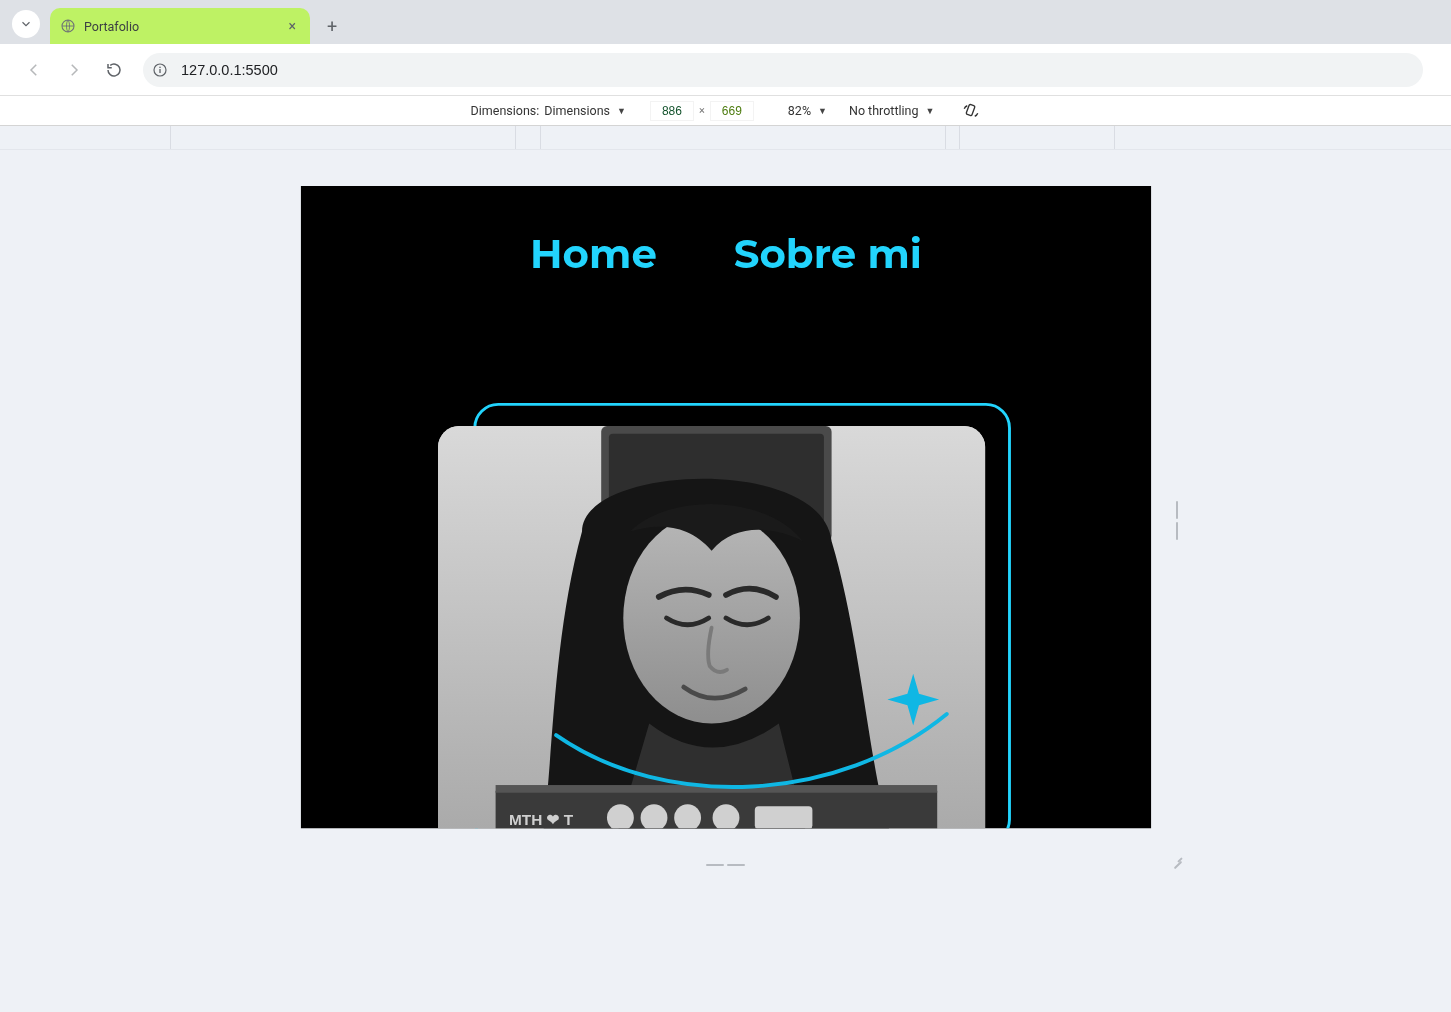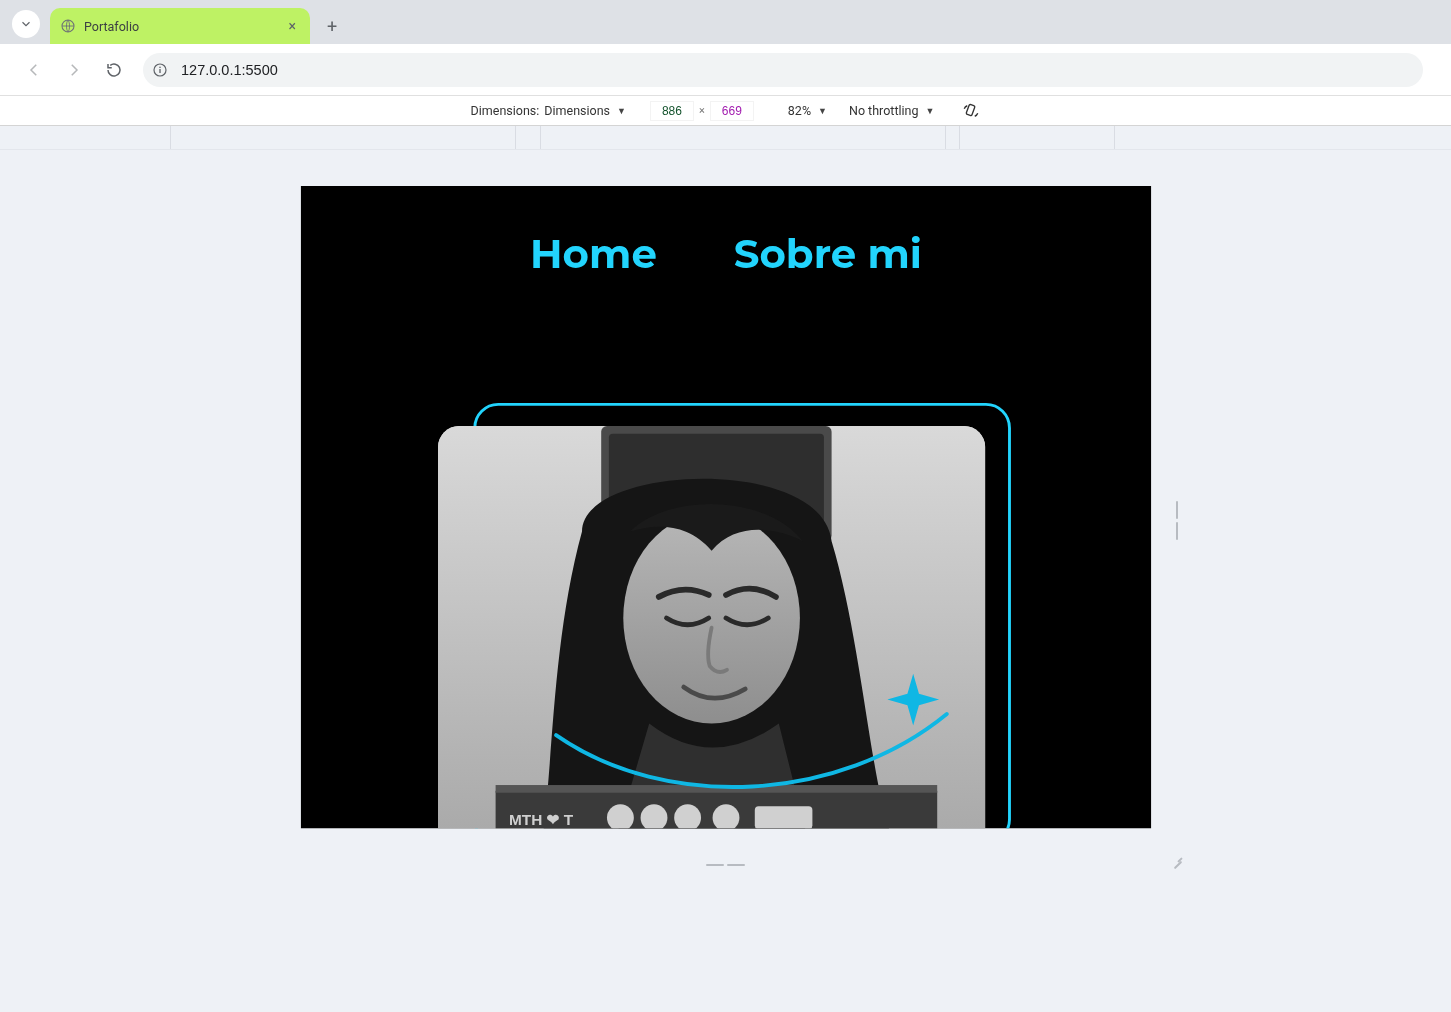--- a/index.html
+++ b/index.html
@@ -112,21 +112,21 @@
   .device-bar .dd { display: inline-flex; align-items: center; gap: 4px; cursor: pointer; }
   .device-bar .dim-input {
     width: 44px; height: 20px;
     text-align: center;
     font-size: 12px;
     background: #fff;
     color: #14532d;
     border: none;
     box-shadow: 0 0 0 1px #f3f3f3 inset;
   }
-  .device-bar .dim-input.ro { color: #a21caf; }
+  .device-bar .dim-input.ro { color: #4d7c0f; }
   .device-bar .x { color: #777; font-size: 11px; }
   .device-bar .rotate { width: 18px; height: 18px; display: inline-flex; align-items:center; justify-content:center; }
 
   
   .ruler {
     height: 24px;
     background: #eef1f6;
     border-bottom: 1px solid #e3e6ec;
     position: relative;
   }

